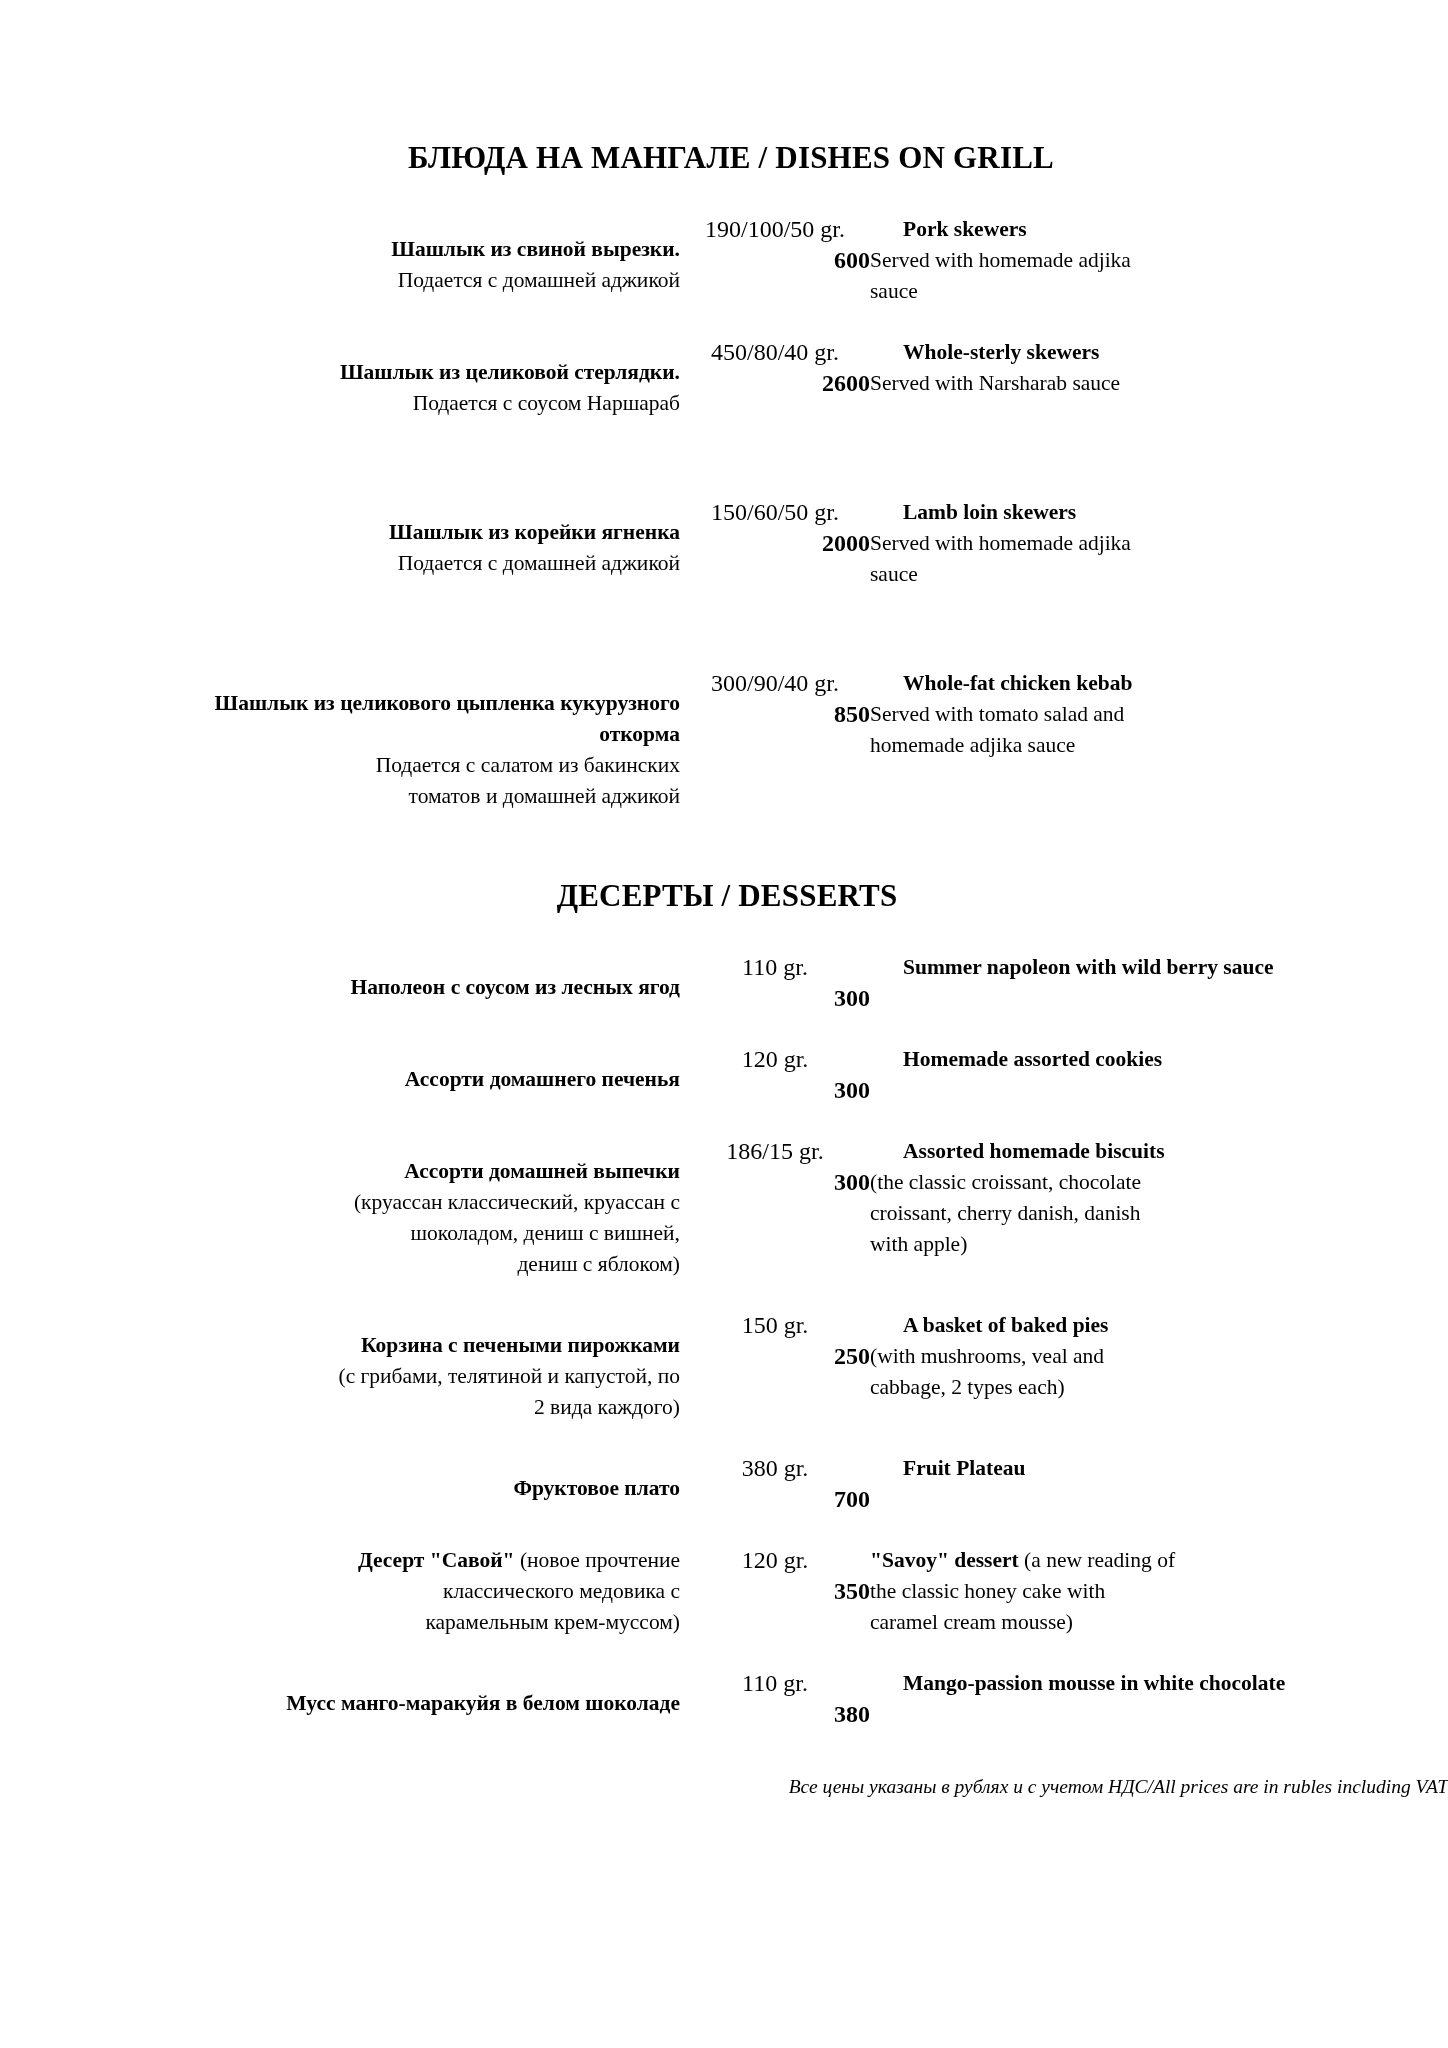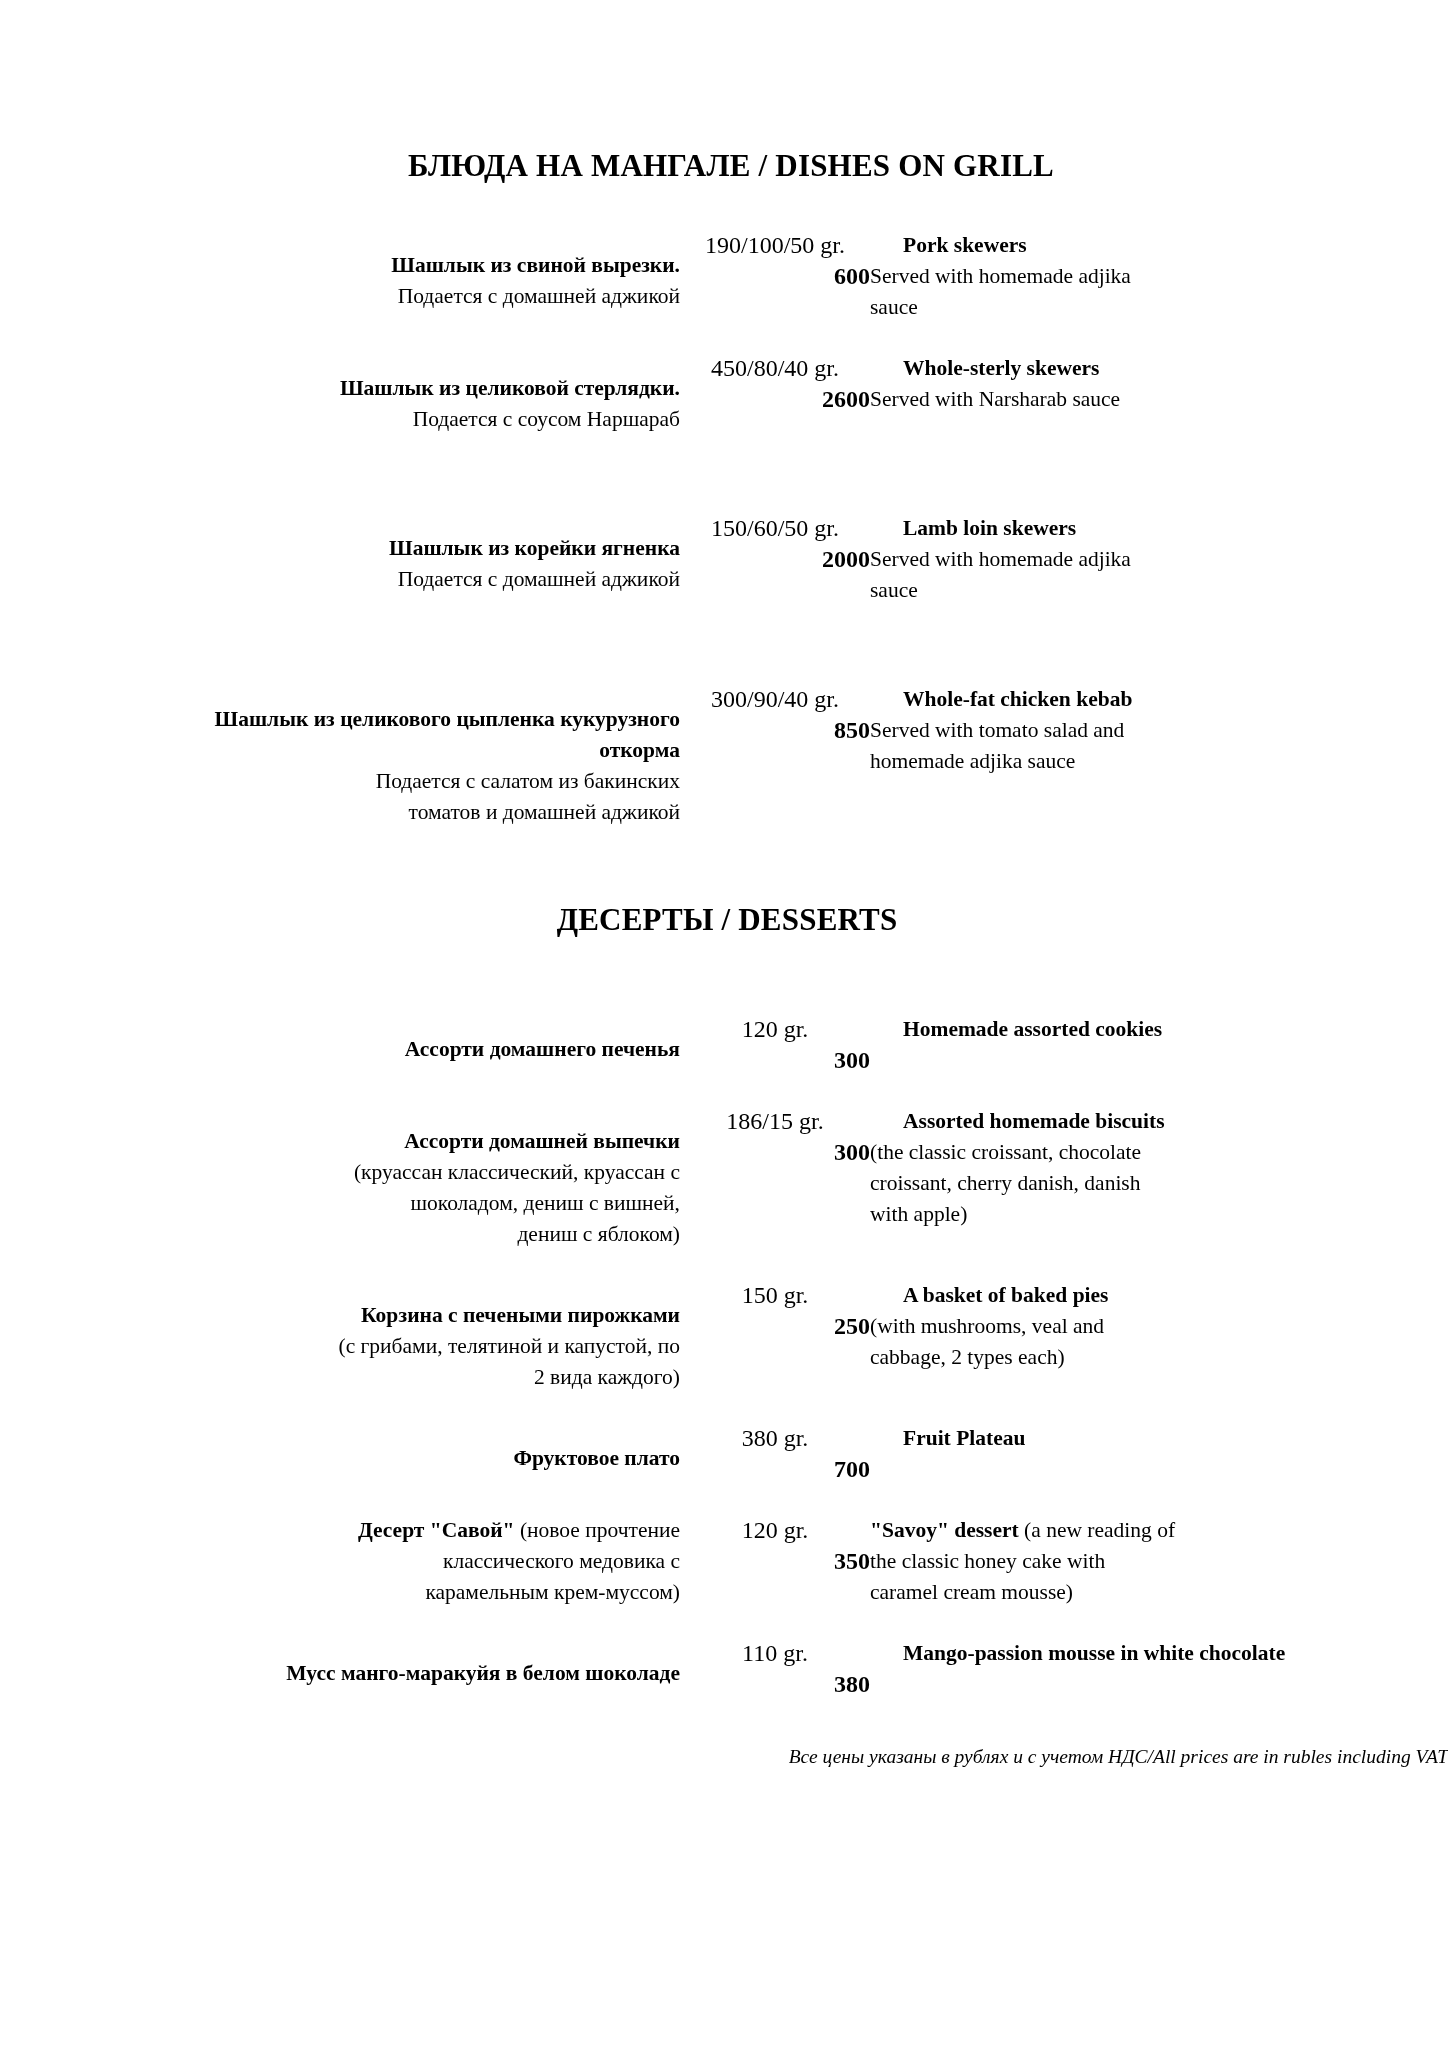--- a/index.html
+++ b/index.html
@@ -19,21 +19,21 @@
     min-height: 2048px;
     box-sizing: border-box;
     padding: 0 0 0 0;
     position: relative;
   }
   .section-heading {
     text-align: center;
     font-weight: bold;
     font-size: 31px;
     letter-spacing: 0.2px;
-    margin: 16px;
+    margin: 8px;
   }
   #heading-grill {
     padding-top: 132px;
     padding-left: 14px;
   }
   #heading-desserts {
     padding-top: 58px;
     padding-left: 6px;
     font-size: 31px;
   }
@@ -219,20 +219,34 @@
         <col class="c-ru">
         <col class="c-mid">
         <col class="c-en">
         <col class="c-padR">
     </colgroup>
     <tbody>
       <tr class="row-spacer">
           <td colspan="5"></td>
         </tr>
 
+      <tr>
+        <td></td>
+        <td class="ru-cell">
+          <div class="ru-title">Наполеон с соусом из лесных ягод</div>
+        </td>
+        <td class="mid-cell">
+          <div class="weight">110 gr.</div>
+          <div class="price">300</div>
+        </td>
+        <td class="en-cell">
+          <div class="en-title">Summer napoleon  with wild berry sauce</div>
+        </td>
+        <td></td>
+      </tr>
 
       <tr class="row-spacer">
           <td colspan="5"></td>
         </tr>
 
       <tr>
         <td></td>
         <td class="ru-cell">
           <div class="ru-title">Ассорти домашнего печенья</div>
         </td>

